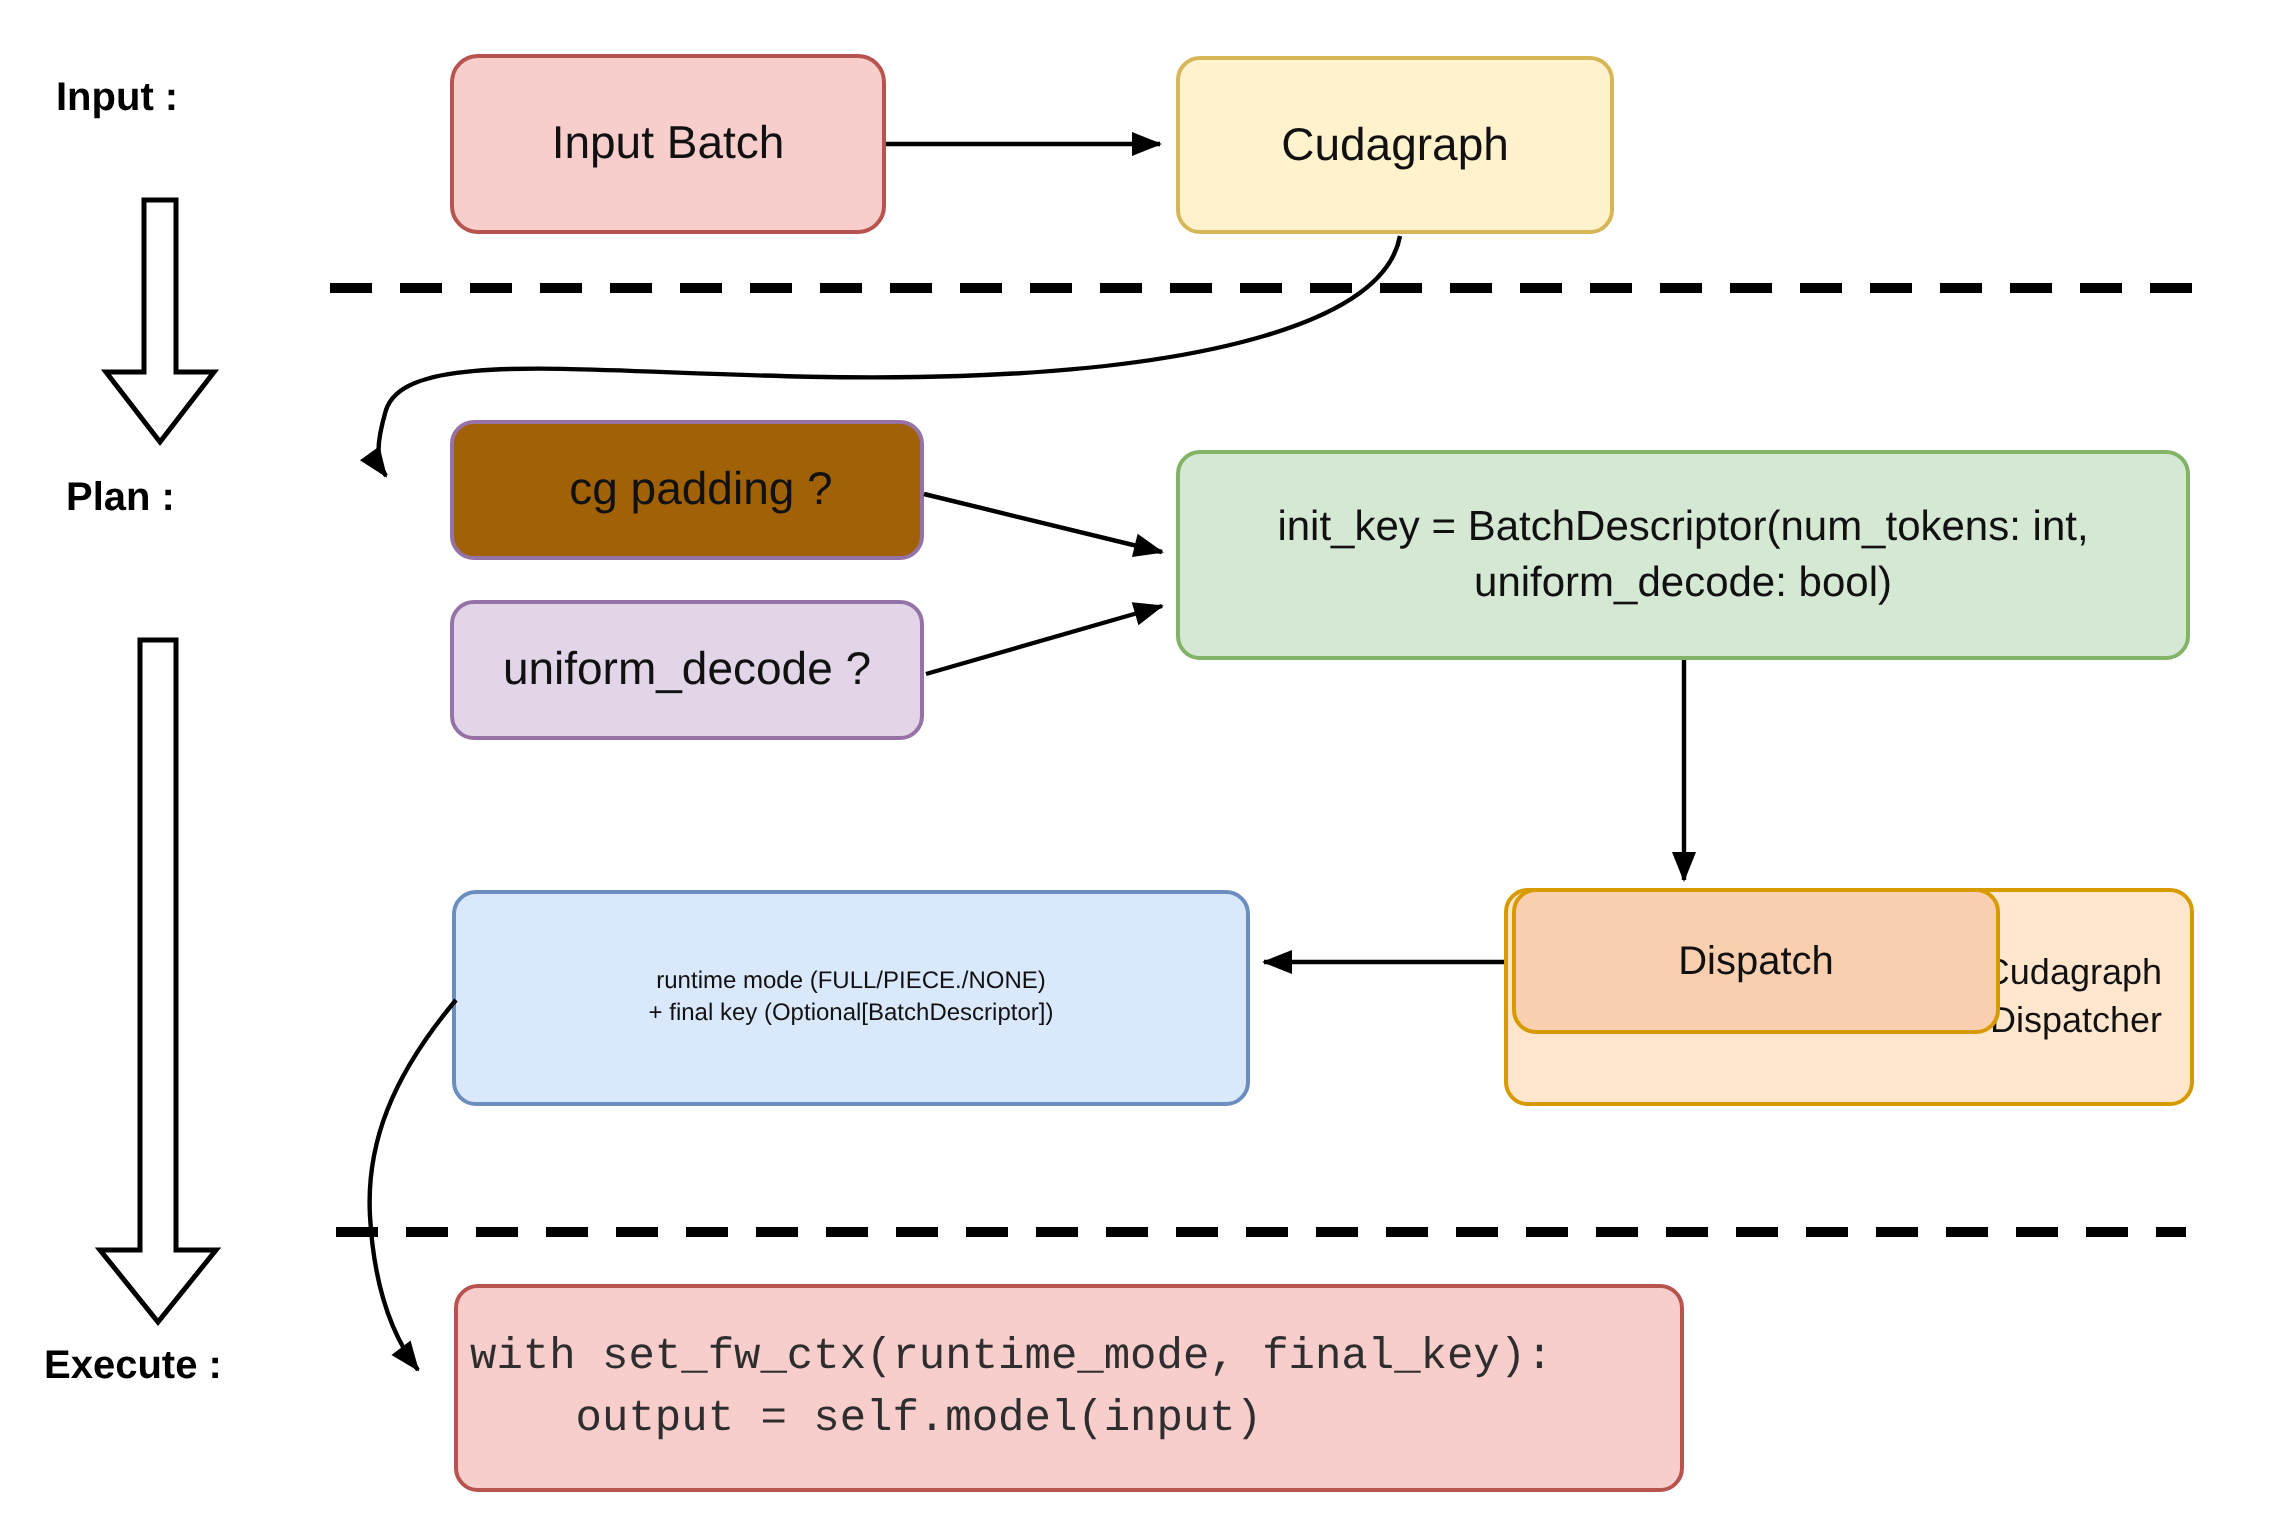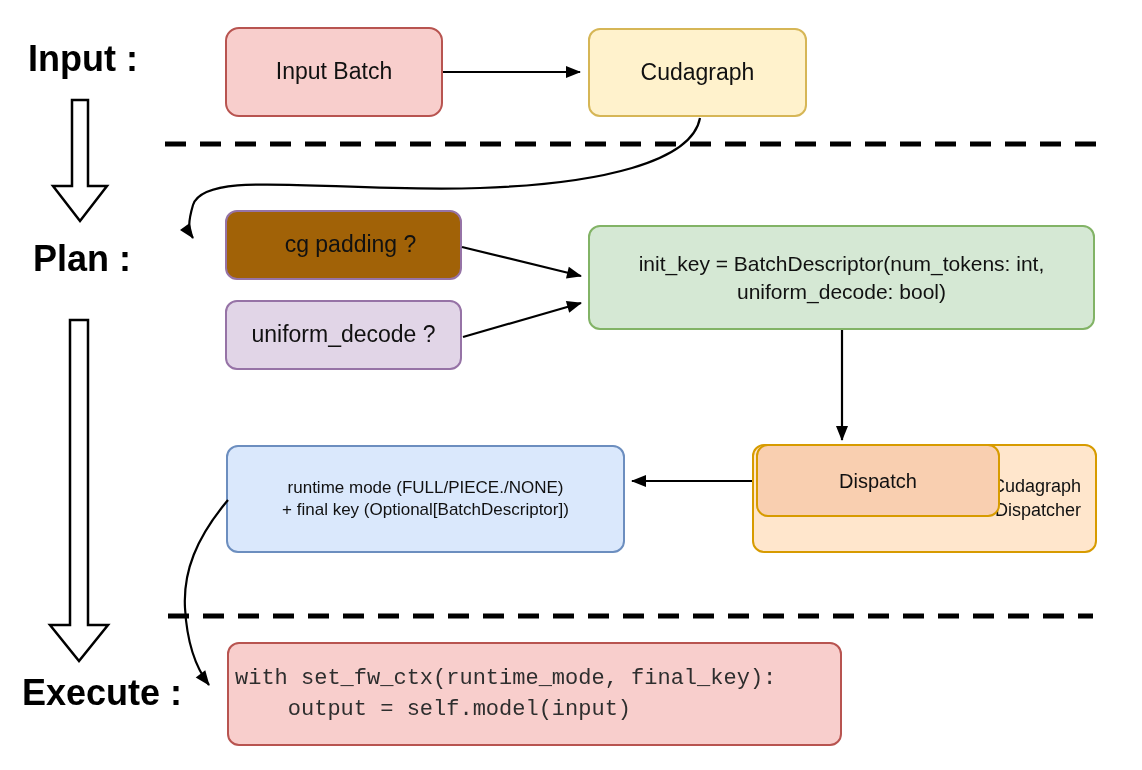--- a/index.html
+++ b/index.html
@@ -1,21 +1,21 @@
 <!DOCTYPE html>
 <html><head>
 <meta charset="utf-8">
 <style>
   html,body { margin:0; padding:0; background:#ffffff; }
   .canvas {
     position:relative; width:1142px; height:770px; background:#ffffff;
     font-family:"Liberation Sans", sans-serif; overflow:hidden;
   }
   .section-label {
-    position:absolute; font-weight:700; font-size:36px; color:#000;
+    position:absolute; font-weight:700; font-size:20px; color:#000;
     white-space:nowrap;
   }
   .lbl-input   { left:28px;  top:38px;  }
   .lbl-plan    { left:33px;  top:238px; }
   .lbl-execute { left:22px;  top:672px; }
 
   .node {
     position:absolute; box-sizing:border-box; border-radius:12px;
     border:2px solid #000; display:flex; flex-direction:column;
     align-items:center; justify-content:center; text-align:center;
@@ -32,21 +32,21 @@
   .n-uniform-decode { left:225px; top:300px; width:237px; height:70px;
                       background:#E1D5E7; border-color:#9673A6; font-size:23px; }
   .n-init-key       { left:588px; top:225px; width:507px; height:105px;
                       background:#D5E8D4; border-color:#82B366; font-size:21px; }
   .n-cudagraph      { left:752px; top:444px; width:345px; height:109px;
                       background:#FFE6CC; border-color:#D79B00; font-size:18px;
                       justify-content:center; align-items:flex-end; padding-right:14px; }
   .n-dispatch       { left:756px; top:444px; width:244px; height:73px;
                       background:#F9CFB0; border-color:#D79B00; font-size:20px; }
   .n-runtime        { left:226px; top:445px; width:399px; height:108px;
-                      background:#DAE8FC; border-color:#6C8EBF; font-size:17px; }
+                      background:#DAE8FC; border-color:#6C8EBF; font-size:12px; }
   .n-code           { left:227px; top:642px; width:615px; height:104px;
                       background:#F8CECC; border-color:#B85450;
                       font-family:"Liberation Mono", monospace; font-size:22px;
                       color:#2e2e2e; align-items:flex-start; justify-content:center;
                       text-align:left; padding-left:6px; line-height:31px; }
   .n-code span { white-space:pre; }
 
   .layer {
     position:absolute; left:0; top:0; width:1142px; height:770px;
     pointer-events:none;

